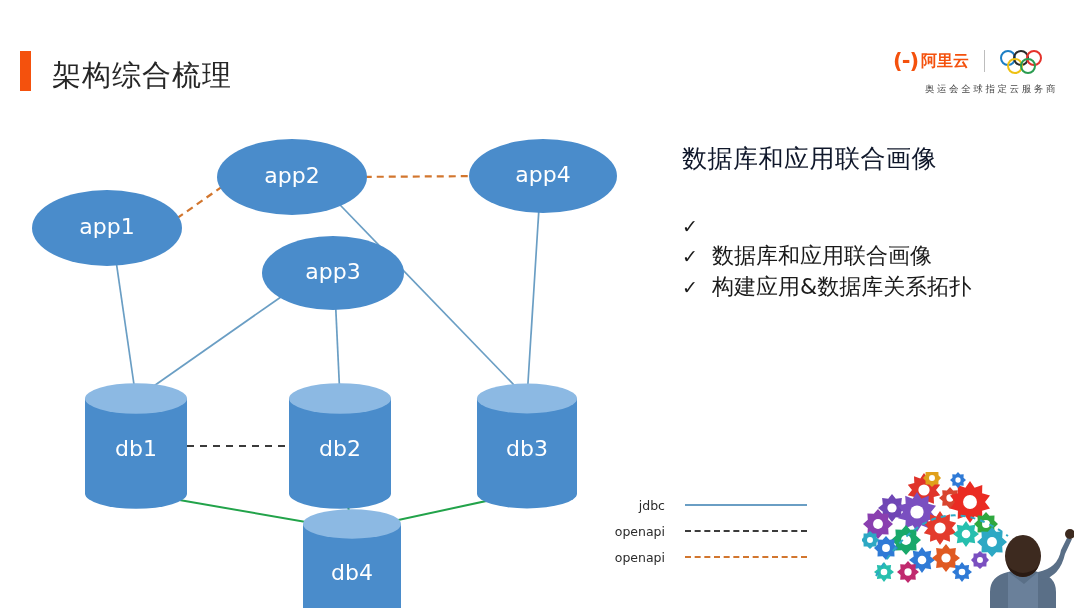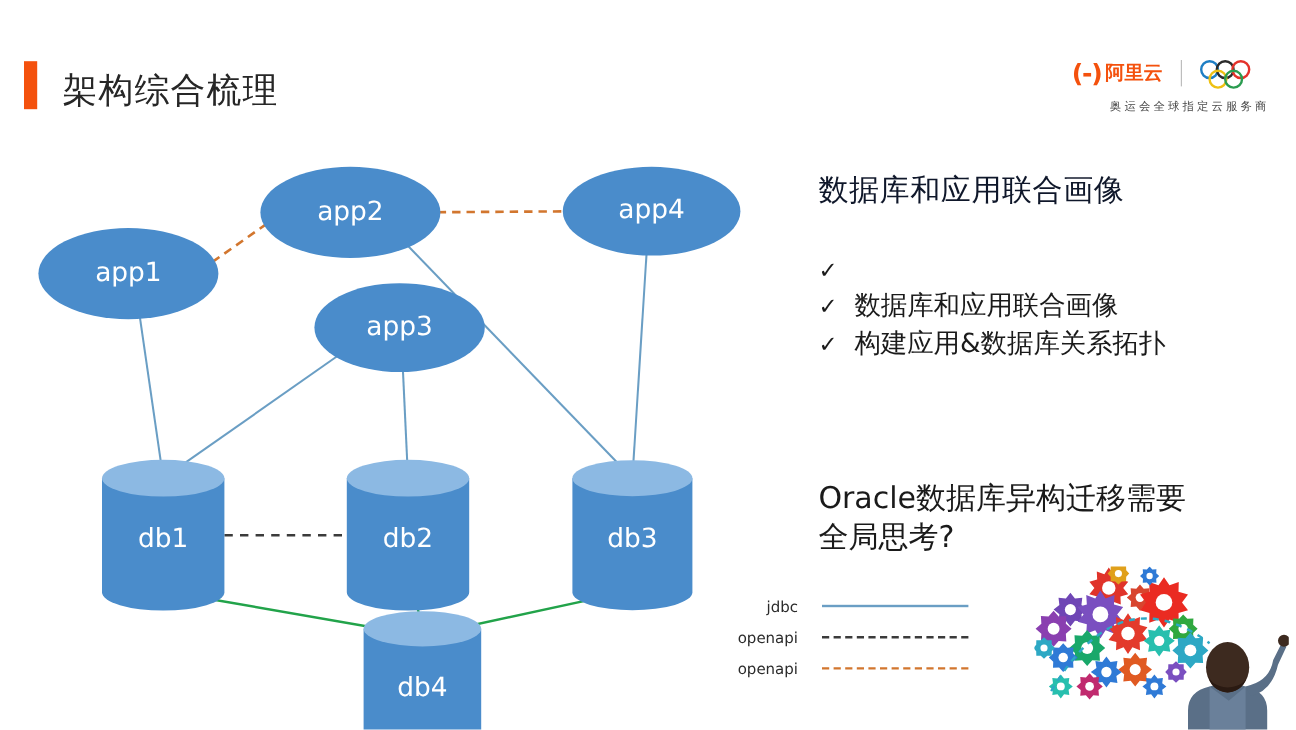--- a/index.html
+++ b/index.html
@@ -157,24 +157,20 @@
         <span class="chk">✓</span>
         <span>数据库和应用联合画像</span>
       </div>
       <div class="bullet">
         <span class="chk">✓</span>
         <span>构建应用&amp;数据库关系拓扑</span>
       </div>
     </div>
   </div>
 
-  <div class="head2">
-    <div>Oracle数据库异构迁移需要</div>
-    <div>全局思考?</div>
-  </div>
 
   <div class="legend">
     <div class="leg-row">
       <span class="leg-label">jdbc</span>
       <span class="leg-line leg-jdbc"></span>
     </div>
     <div class="leg-row">
       <span class="leg-label">openapi</span>
       <span class="leg-line leg-dblink"></span>
     </div>

